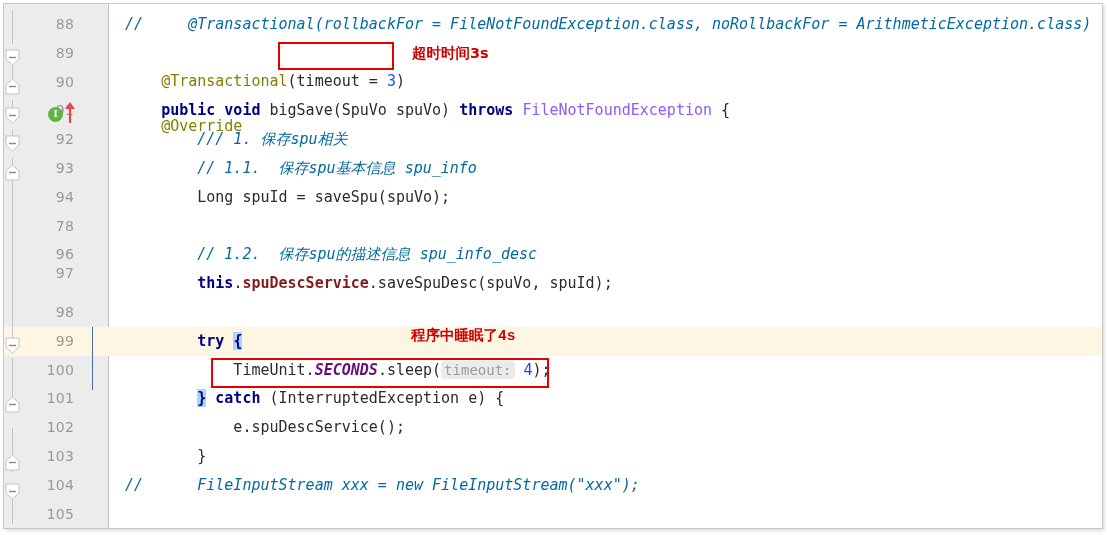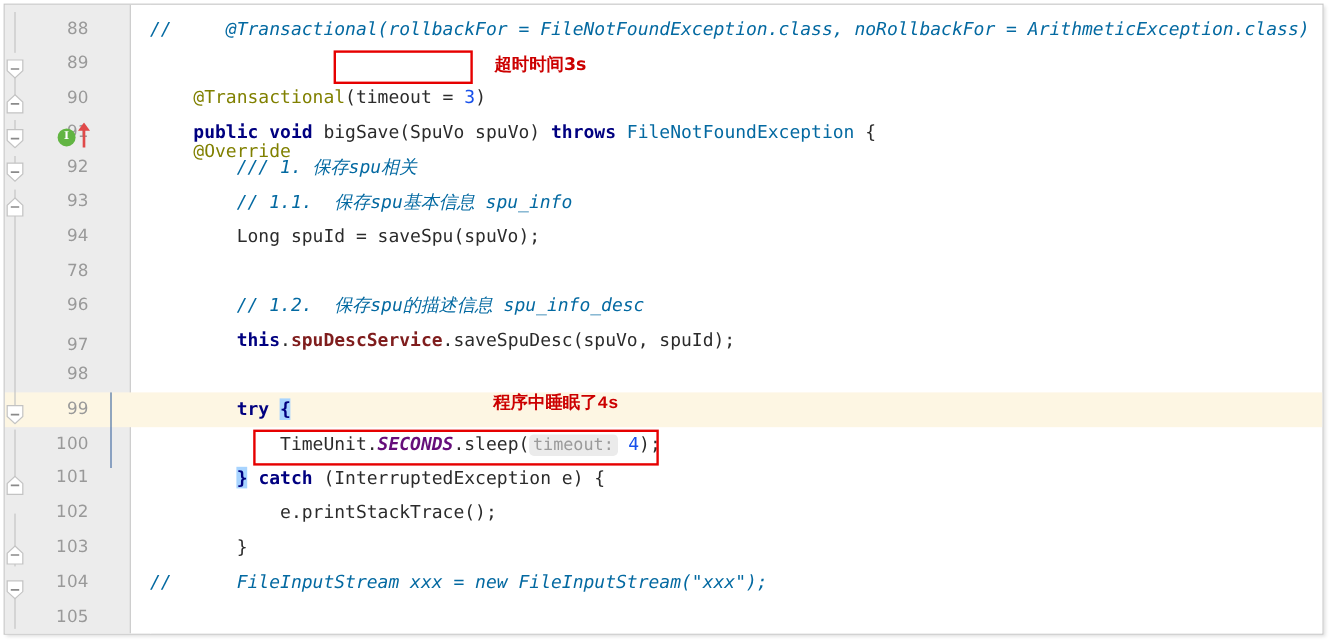--- a/index.html
+++ b/index.html
@@ -56,21 +56,21 @@
     color:#2b2b2b;
     white-space:pre;
   }
   .kw      {color:#000080;font-weight:bold;}
   .plain   {color:#2b2b2b;}
   .cmt     {color:#0369a1;font-style:italic;}
   .anno    {color:#808000;}
   .num     {color:#1750eb;}
   .field   {color:#7f1d1d;font-weight:bold;}
   .statfld {color:#660e7a;font-weight:bold;font-style:italic;}
-  .gray    {color:#0369a1;}
+  .gray    {color:#8b5cf6;}
   .brace-m {background:#a8d4ff;}
 
   
   .inlay{
     background:#ebebeb;
     color:#9a9a9a;
     border-radius:4px;
     padding:1px 3px;
     font-size:14px;
   }
@@ -132,21 +132,21 @@
   <div id="line-numbers">
       <div class="ln" style="top: 6px;">88</div>
       <div class="ln" style="top: 34.8px;">89</div>
       <div class="ln" style="top: 63.6px;">90</div>
       <div class="ln" style="top: 92.4px;">91</div>
       <div class="ln" style="top: 121.2px;">92</div>
       <div class="ln" style="top: 150px;">93</div>
       <div class="ln" style="top: 178.8px;">94</div>
       <div class="ln" style="top: 207.6px;">78</div>
       <div class="ln" style="top: 236.4px;">96</div>
-      <div class="ln" style="top: 270px;">97</div>
+      <div class="ln" style="top: 255px;">97</div>
       <div class="ln" style="top: 294px;">98</div>
       <div class="ln" style="top: 322.8px;">99</div>
       <div class="ln" style="top: 351.6px;">100</div>
       <div class="ln" style="top: 380.4px;">101</div>
       <div class="ln" style="top: 409.2px;">102</div>
       <div class="ln" style="top: 438px;">103</div>
       <div class="ln" style="top: 466.8px;">104</div>
       <div class="ln" style="top: 495.6px;">105</div>
     </div>
 
@@ -235,21 +235,21 @@
       <div class="code" style="top: 121.2px;"><span class="cmt">        /// 1. 保存spu相关</span></div>
       <div class="code" style="top: 150px;"><span class="cmt">        // 1.1.  保存spu基本信息 spu_info</span></div>
       <div class="code" style="top: 178.8px;"><span class="plain">        Long spuId = saveSpu(spuVo);</span></div>
       <div class="code" style="top: 207.6px;"></div>
       <div class="code" style="top: 236.4px;"><span class="cmt">        // 1.2.  保存spu的描述信息 spu_info_desc</span></div>
       <div class="code" style="top: 265.2px;"><span class="plain">        </span><span class="kw">this</span><span class="plain">.</span><span class="field">spuDescService</span><span class="plain">.saveSpuDesc(spuVo, spuId);</span></div>
       <div class="code" style="top: 294px;"></div>
       <div class="code" style="top: 322.8px;"><span class="plain">        </span><span class="kw">try</span><span class="plain"> </span><span class="kw brace-m">{</span></div>
       <div class="code" style="top: 351.6px;"><span class="plain">            TimeUnit.</span><span class="statfld">SECONDS</span><span class="plain">.sleep(</span><span class="inlay">timeout:</span><span class="plain"> </span><span class="num">4</span><span class="plain">);</span></div>
       <div class="code" style="top: 380.4px;"><span class="plain">        </span><span class="kw brace-m">}</span><span class="plain"> </span><span class="kw">catch</span><span class="plain"> (InterruptedException e) {</span></div>
-      <div class="code" style="top: 409.2px;"><span class="plain">            e.printStackTrace();</span></div>
+      <div class="code" style="top: 409.2px;"><span class="plain">            e.spuDescService();</span></div>
       <div class="code" style="top: 438px;"><span class="plain">        }</span></div>
       <div class="code" style="top: 466.8px;"><span class="cmt">//      FileInputStream xxx = new FileInputStream("xxx");</span></div>
       <div class="code" style="top: 495.6px;"></div>
     </div>
 
   <div id="redboxes">
       <div class="redbox" style="left: 274px; top: 38px; width: 116px; height: 28px;"></div>
       <div class="redbox" style="left: 207px; top: 354px; width: 338px; height: 30px;"></div>
     </div>
 

